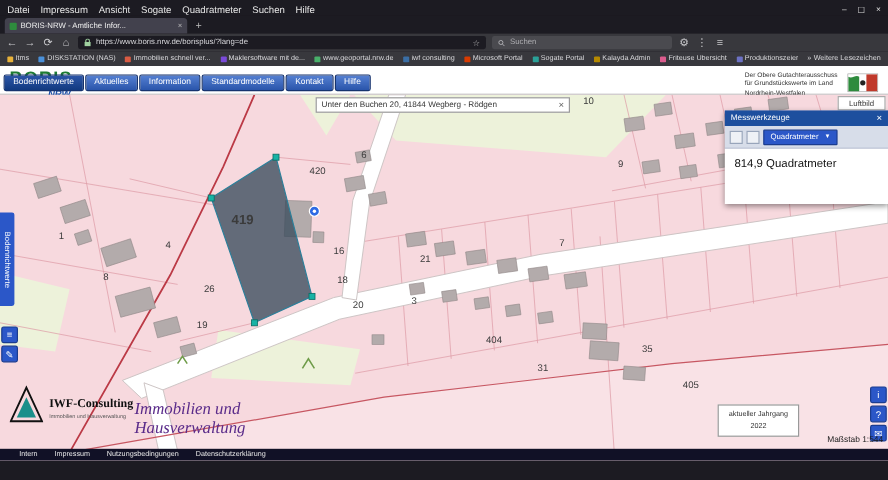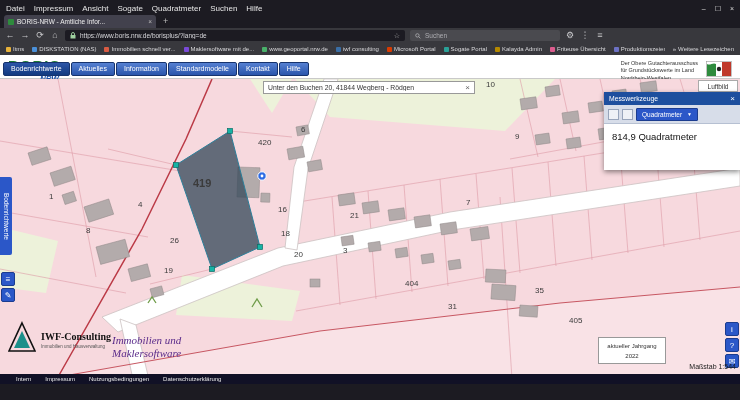--- a/index.html
+++ b/index.html
@@ -88,21 +88,21 @@
 
   .jahrgang{position:absolute;left:598px;top:258px;width:68px;height:27px;background:#fff;
     border:1px solid #999;font-size:6px;text-align:center;padding-top:4px;line-height:1.6;color:#333}
   .scale{position:absolute;right:4px;top:284px;font-size:7px;color:#1a1a1a}
 
   .iwf{position:absolute;left:8px;top:242px;display:flex;gap:5px;align-items:center}
   .iwf-text{margin-top:7px}
   .iwf-name{font-family:"Liberation Serif",serif;font-weight:bold;font-size:10px;color:#101010;line-height:1}
   .iwf-sub{font-size:4.5px;color:#555;margin-top:2px}
   .purple-wm{position:absolute;left:112px;top:255px;font-family:"Liberation Serif",serif;
-    font-size:11px;font-style:italic;color:#5a2b8a;line-height:1.15}
+    font-size:14px;font-style:italic;color:#5a2b8a;line-height:1.15}
 
   .footer{position:absolute;left:0;bottom:0;width:740px;height:10px;background:#111126;display:flex;
     align-items:center;gap:14px;padding:0 16px;font-size:6px;color:#e8e8e8}
   .footer a{color:#e8e8e8;text-decoration:none}
 </style>
 </head>
 <body>
 
 <div class="screen">
 
@@ -431,21 +431,21 @@
         <polygon points="14,2 27,30 1,30" fill="none" stroke="#111" stroke-width="1.6"></polygon>
         <polygon points="14,10 22,27 6,27" fill="#1b8f8a"></polygon>
       </svg>
       <div class="iwf-text">
         <div class="iwf-name">IWF-Consulting</div>
         <div class="iwf-sub">Immobilien und Hausverwaltung</div>
       </div>
     </div>
     <div class="purple-wm">
       <div>Immobilien und</div>
-      <div>Maklersoftware</div>
+      <div>Hausverwaltung</div>
     </div>
 
     <div class="footer">
 
     <a href="#">Intern</a>
         <a href="#">Impressum</a>
         <a href="#">Nutzungsbedingungen</a>
         <a href="#">Datenschutzerklärung</a>
       </div>
   </div>

